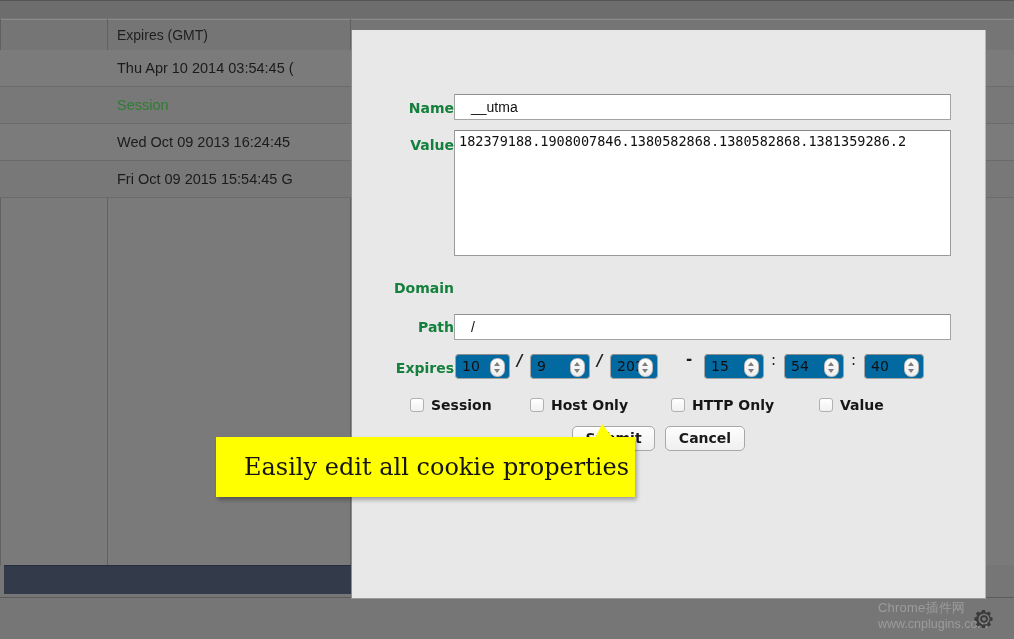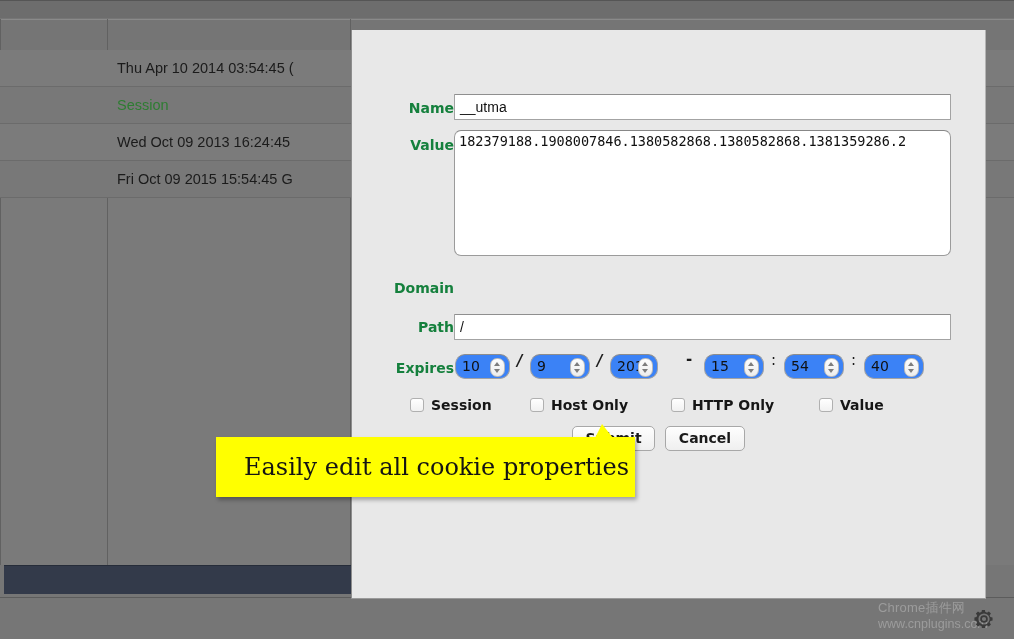--- a/index.html
+++ b/index.html
@@ -36,31 +36,31 @@
   .bottom-strip-line{position:absolute;left:0;top:597px;width:1014px;height:1px;background:#5c5c5c;}
 
   
   .panel{position:absolute;left:351px;top:30px;width:633px;height:568px;
          background:#e8e8e8;border-left:1px solid #8d8d8d;border-right:1px solid #b4b4b4;
          border-bottom:1px solid #9a9a9a;}
   .flabel{position:absolute;width:92px;text-align:right;font-weight:bold;font-size:14px;color:#15803d;
           font-family:"DejaVu Sans", sans-serif;}
 
   .inp{position:absolute;box-sizing:border-box;background:#fff;border:1px solid #a3a3a3;
-       border-top-color:#8f8f8f;font-size:14px;color:#101010;padding:0 5px;
+       border-top-color:#8f8f8f;font-size:14px;color:#101010;padding:0 16px;
        font-family:"Liberation Sans", sans-serif;border-radius:1px;}
 
   .txtarea{position:absolute;box-sizing:border-box;background:#fff;border:1px solid #9b9b9b;
       border-top-color:#878787;font-family:"DejaVu Sans Mono", monospace;font-size:13.5px;
       color:#101010;padding:2px 4px;line-height:17px;word-break:break-all;white-space:pre-wrap;
-      overflow:hidden;border-radius:7px;}
-
-  
-  .spin{position:absolute;box-sizing:border-box;height:25px;background:#3b82f6;
-        border:1px solid #a3a3a3;border-top-color:#8d8d8d;border-radius:10px;}
+      overflow:hidden;border-radius:1px;}
+
+  
+  .spin{position:absolute;box-sizing:border-box;height:25px;background:#0369a1;
+        border:1px solid #a3a3a3;border-top-color:#8d8d8d;border-radius:4px;}
   .spin .sv{position:absolute;left:6px;top:0;line-height:23px;font-size:14px;color:#101010;
             font-family:"DejaVu Sans", sans-serif;}
   .spin .sb{position:absolute;right:4px;top:3px;width:13px;height:17px;
             border:1px solid #bcbcbc;border-radius:7px;background:linear-gradient(#fdfdfd,#ededed);}
   .spin .sb .up,.spin .sb .dn{position:absolute;left:3px;width:0;height:0;
             border-left:3.5px solid transparent;border-right:3.5px solid transparent;}
   .spin .sb .up{top:3px;border-bottom:4px solid #7d7d7d;}
   .spin .sb .dn{bottom:3px;border-top:4px solid #7d7d7d;}
 
   .sep{position:absolute;font-size:15px;color:#1a1a1a;font-family:"DejaVu Sans", sans-serif;}
@@ -99,20 +99,21 @@
 
 <div id="root">
 
   <div class="table-wrap">
     <div class="top-strip">
         <div class="top-strip-hl"></div>
       </div>
 
     <div class="thead">
       <div class="th c0"></div>
+      <div class="th c1">Expires (GMT)</div>
     </div>
 
     <div class="vdiv" style="left:0px;"></div>
     <div class="vdiv" style="left:107px;"></div>
     <div class="vdiv" style="left:350px;"></div>
 
     <div class="row" style="top:50px;background:#7b7b7b;">
       <div class="cell-date">Thu Apr 10 2014 03:54:45 (</div>
     </div>
     <div class="rowline" style="top:86px;"></div>

